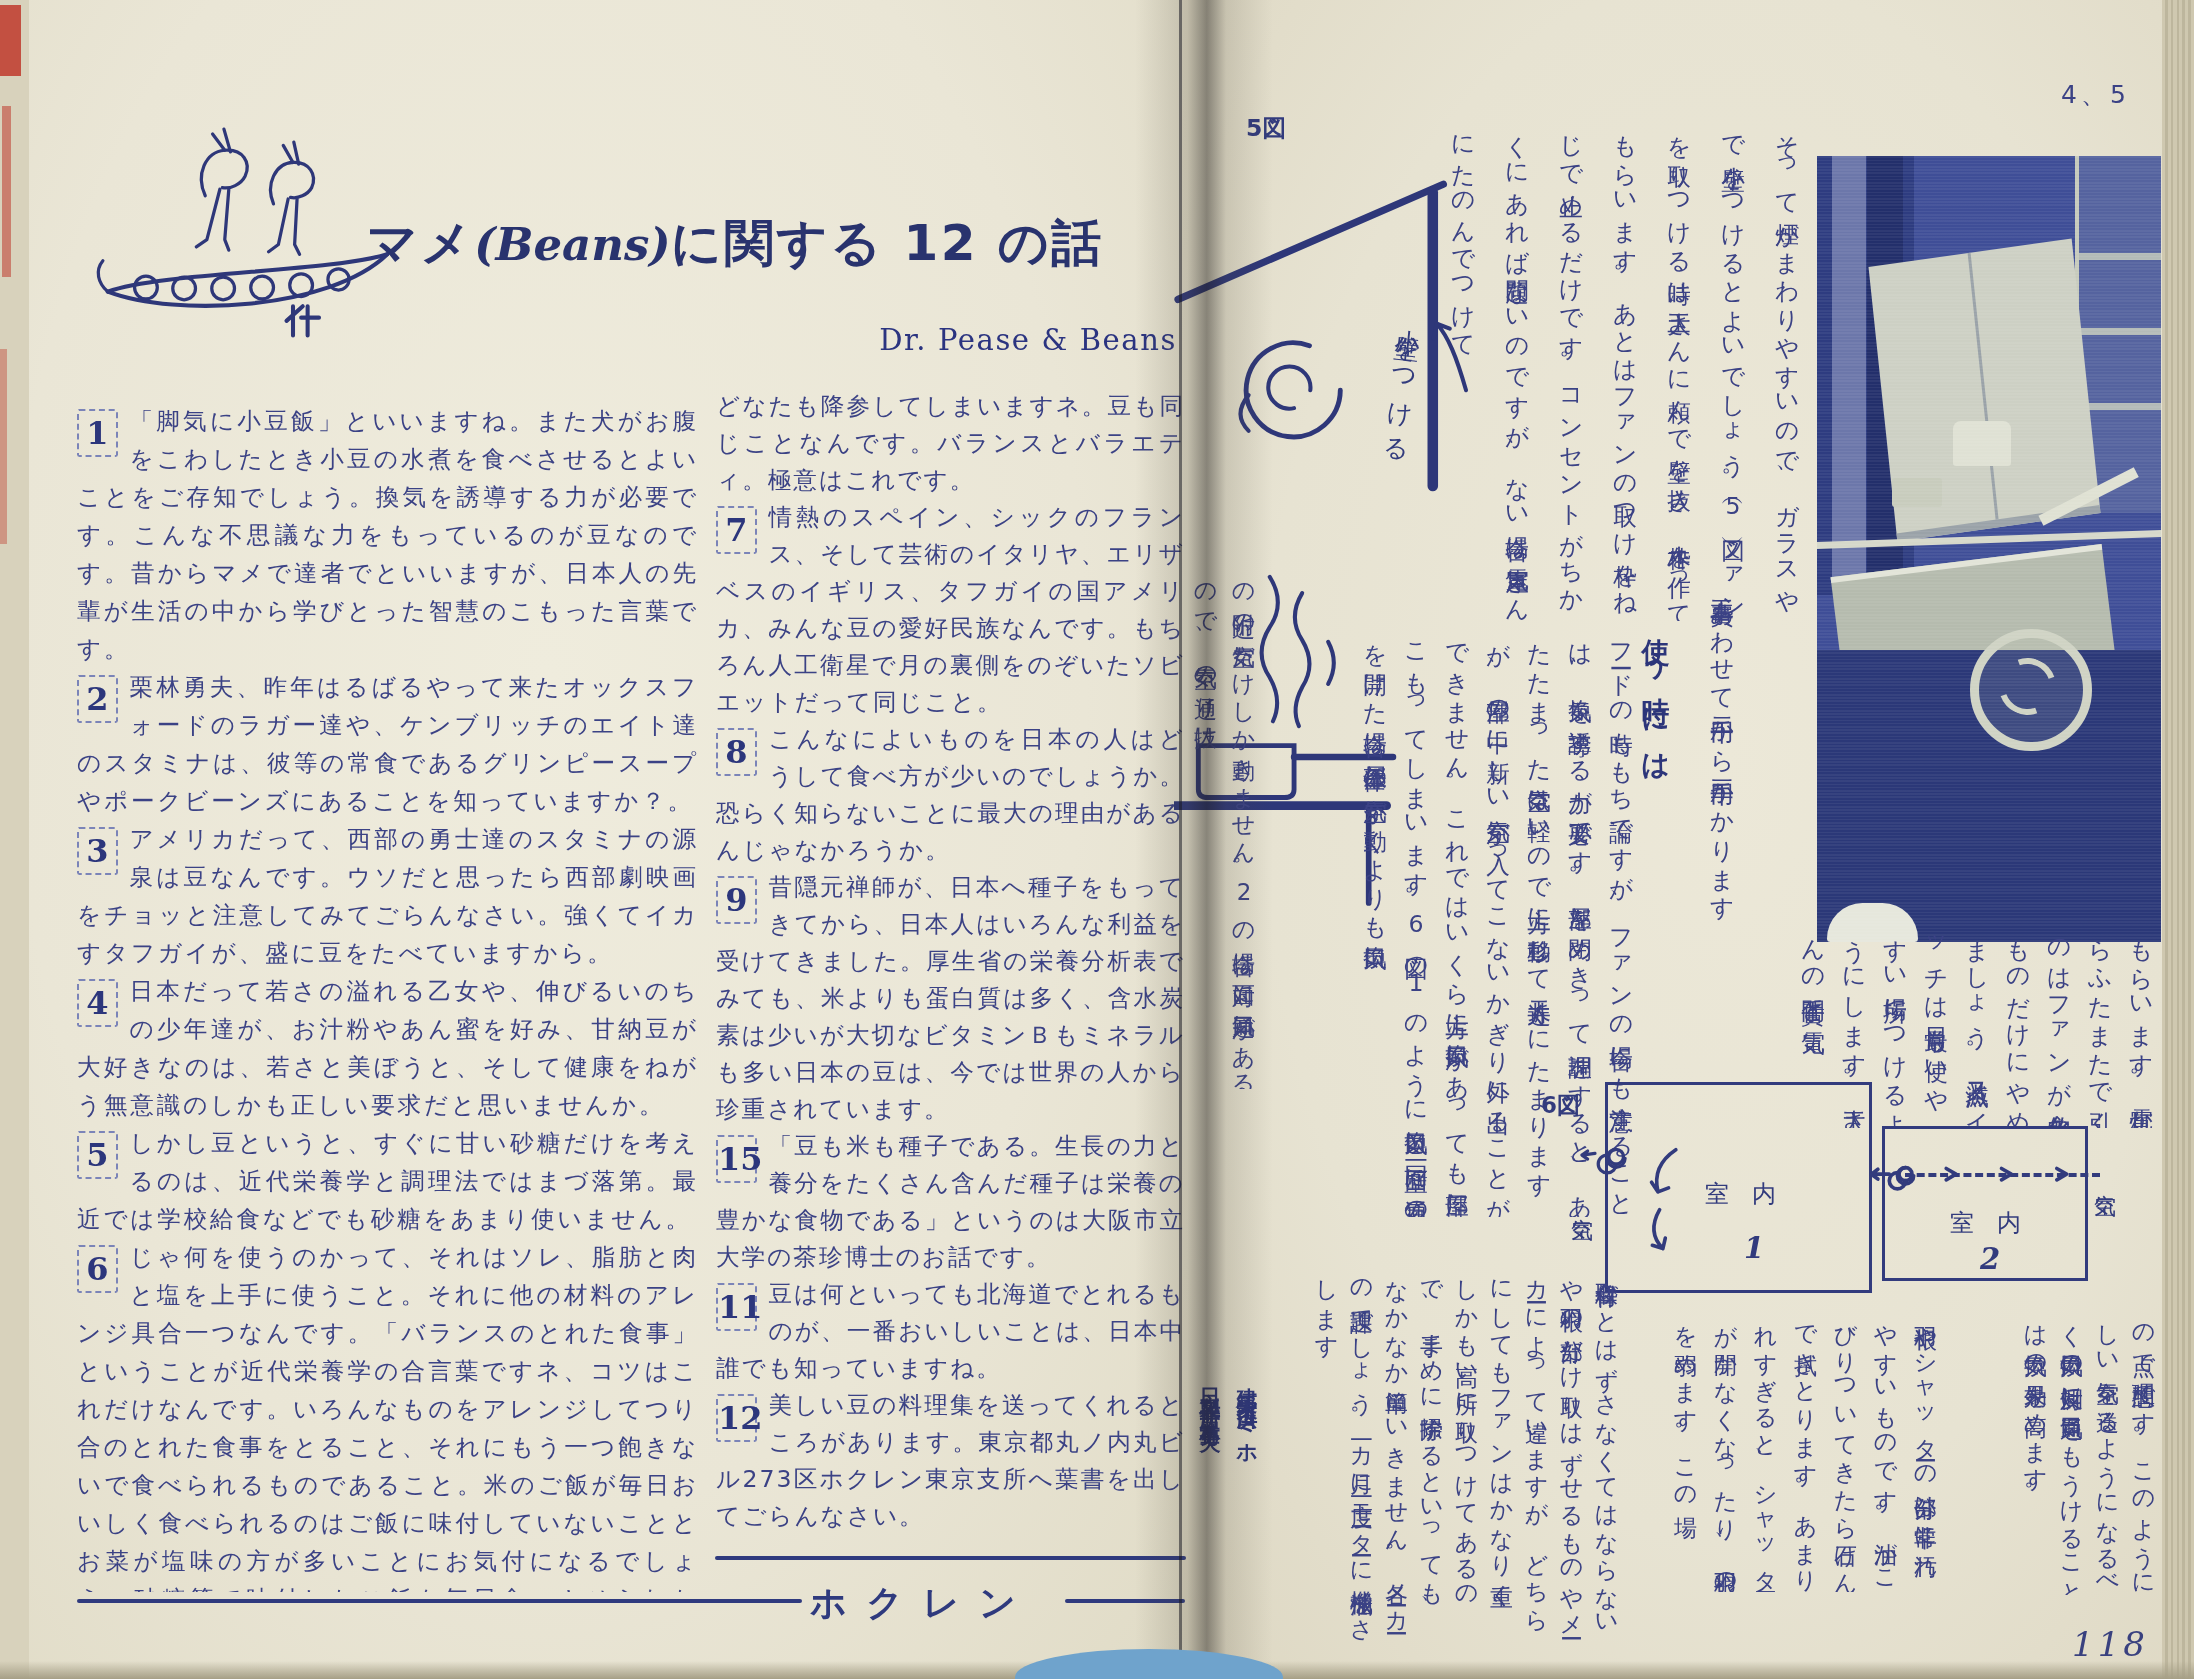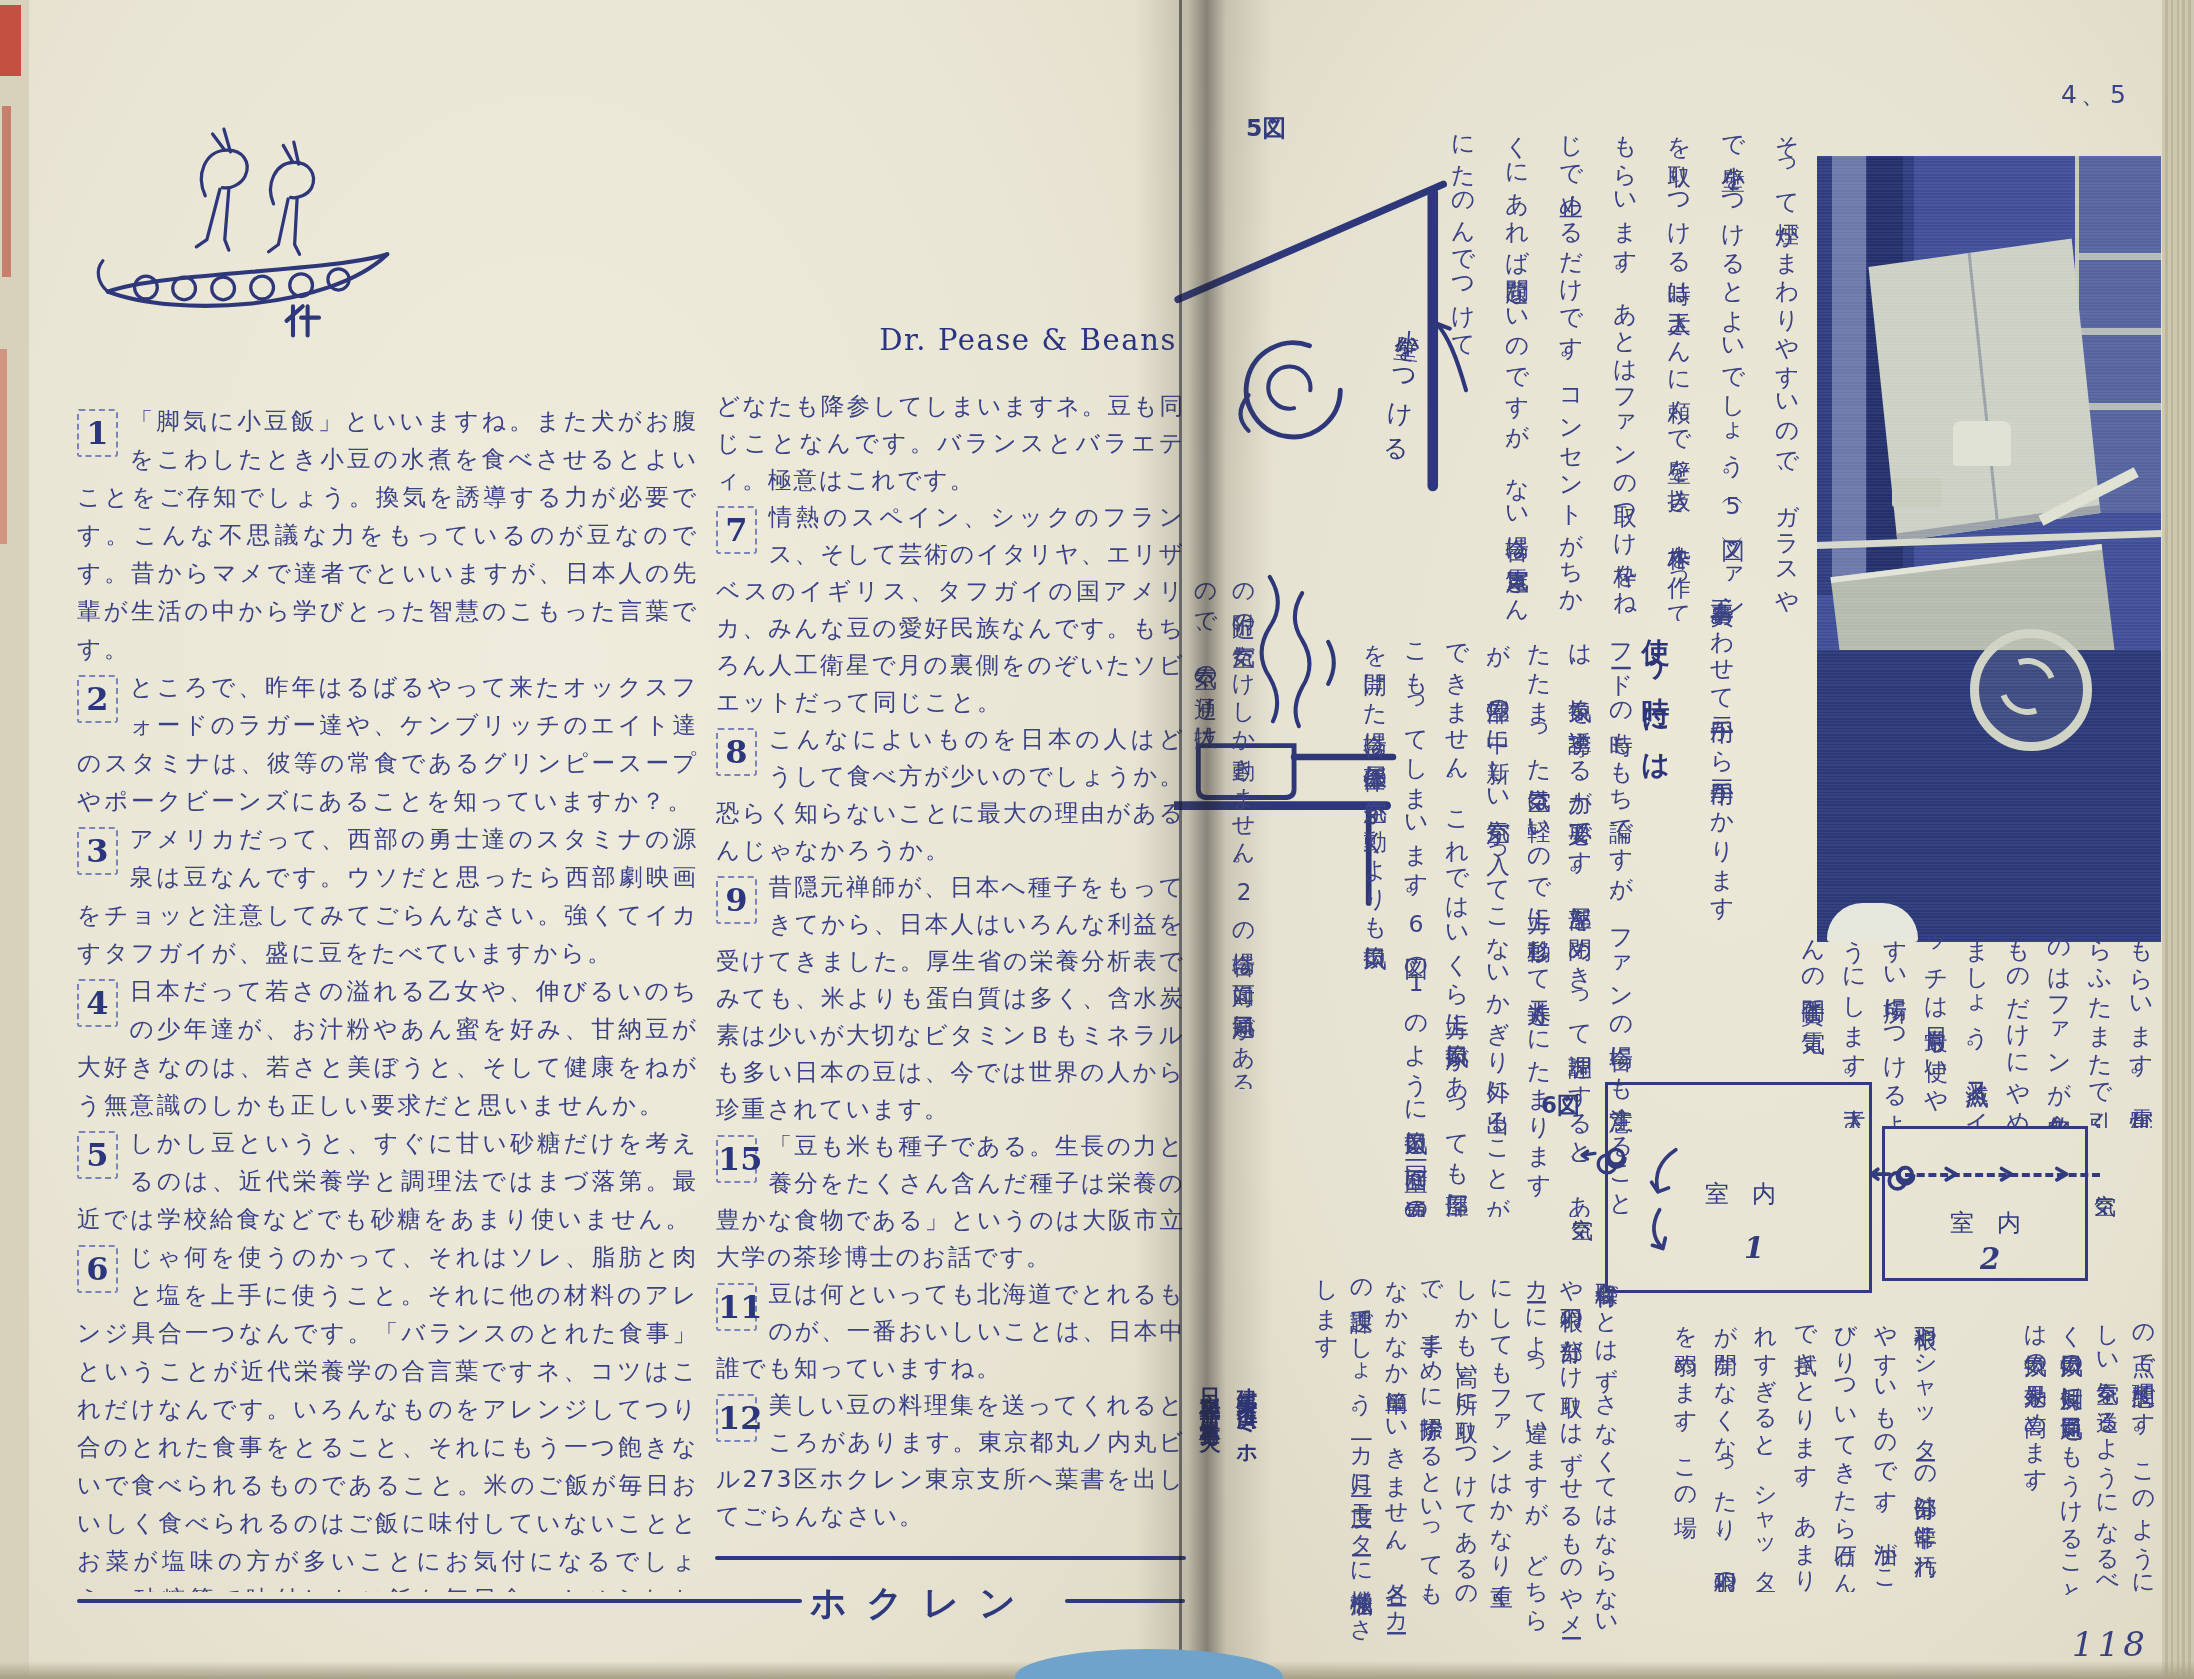--- a/index.html
+++ b/index.html
@@ -128,25 +128,28 @@
       <circle cx="75" cy="211" r="14"></circle>
         <circle cx="122" cy="212" r="14"></circle>
       <circle cx="170" cy="212" r="14"></circle>
         <circle cx="218" cy="211" r="14"></circle>
       <circle cx="266" cy="208" r="14"></circle>
         <circle cx="312" cy="201" r="13"></circle>
       <path d="M248,252 l20,-18 M256,234 l0,36 M274,234 l0,36 M266,248 l22,0" stroke-width="5"></path>
     </g>
   </svg>
 
+  <div class="title">
+    <span class="cjk">マメ</span><span class="latin">(Beans)</span><span class="cjk">に関する 12 の話</span>
+  </div>
   <div class="byline">Dr. Pease &amp; Beans</div>
 
   <div class="col col1">
     <p class="para"><span class="num">1</span><span>「脚気に小豆飯」といいますね。また犬がお腹をこわしたとき小豆の水煮を食べさせるとよいことをご存知でしょう。換気を誘導する力が必要です。こんな不思議な力をもっているのが豆なのです。昔からマメで達者でといいますが、日本人の先輩が生活の中から学びとった智慧のこもった言葉です。</span></p>
-    <p class="para"><span class="num">2</span><span>ところで、昨年はるばるやって来たオックスフォードのラガー達や、ケンブリッチのエイト達のスタミナは、彼等の常食であるグリンピースープやポークビーンズにあることを知っていますか？。</span></p>
+    <p class="para"><span class="num">2</span><span>栗林勇夫、昨年はるばるやって来たオックスフォードのラガー達や、ケンブリッチのエイト達のスタミナは、彼等の常食であるグリンピースープやポークビーンズにあることを知っていますか？。</span></p>
     <p class="para"><span class="num">3</span><span>アメリカだって、西部の勇士達のスタミナの源泉は豆なんです。ウソだと思ったら西部劇映画をチョッと注意してみてごらんなさい。強くてイカすタフガイが、盛に豆をたべていますから。</span></p>
     <p class="para"><span class="num">4</span><span>日本だって若さの溢れる乙女や、伸びるいのちの少年達が、お汁粉やあん蜜を好み、甘納豆が大好きなのは、若さと美ぼうと、そして健康をねがう無意識のしかも正しい要求だと思いませんか。</span></p>
     <p class="para"><span class="num">5</span><span>しかし豆というと、すぐに甘い砂糖だけを考えるのは、近代栄養学と調理法ではまづ落第。最近では学校給食などでも砂糖をあまり使いません。</span></p>
     <p class="para"><span class="num">6</span><span>じゃ何を使うのかって、それはソレ、脂肪と肉と塩を上手に使うこと。それに他の材料のアレンジ具合一つなんです。「バランスのとれた食事」ということが近代栄養学の合言葉ですネ、コツはこれだけなんです。いろんなものをアレンジしてつり合のとれた食事をとること、それにもう一つ飽きないで食べられるものであること。米のご飯が毎日おいしく食べられるのはご飯に味付していないこととお菜が塩味の方が多いことにお気付になるでしょう。砂糖等で味付したご飯を毎日食べさせられたら、</span></p>
   </div>
 
   <div class="col col2">
     <p class="para"><span>どなたも降参してしまいますネ。豆も同じことなんです。バランスとバラエティ。極意はこれです。</span></p>
     <p class="para"><span class="num">7</span><span>情熱のスペイン、シックのフランス、そして芸術のイタリヤ、エリザベスのイギリス、タフガイの国アメリカ、みんな豆の愛好民族なんです。もちろん人工衛星で月の裏側をのぞいたソビエットだって同じこと。</span></p>
     <p class="para"><span class="num">8</span><span>こんなによいものを日本の人はどうして食べ方が少いのでしょうか。恐らく知らないことに最大の理由があるんじゃなかろうか。</span></p>

